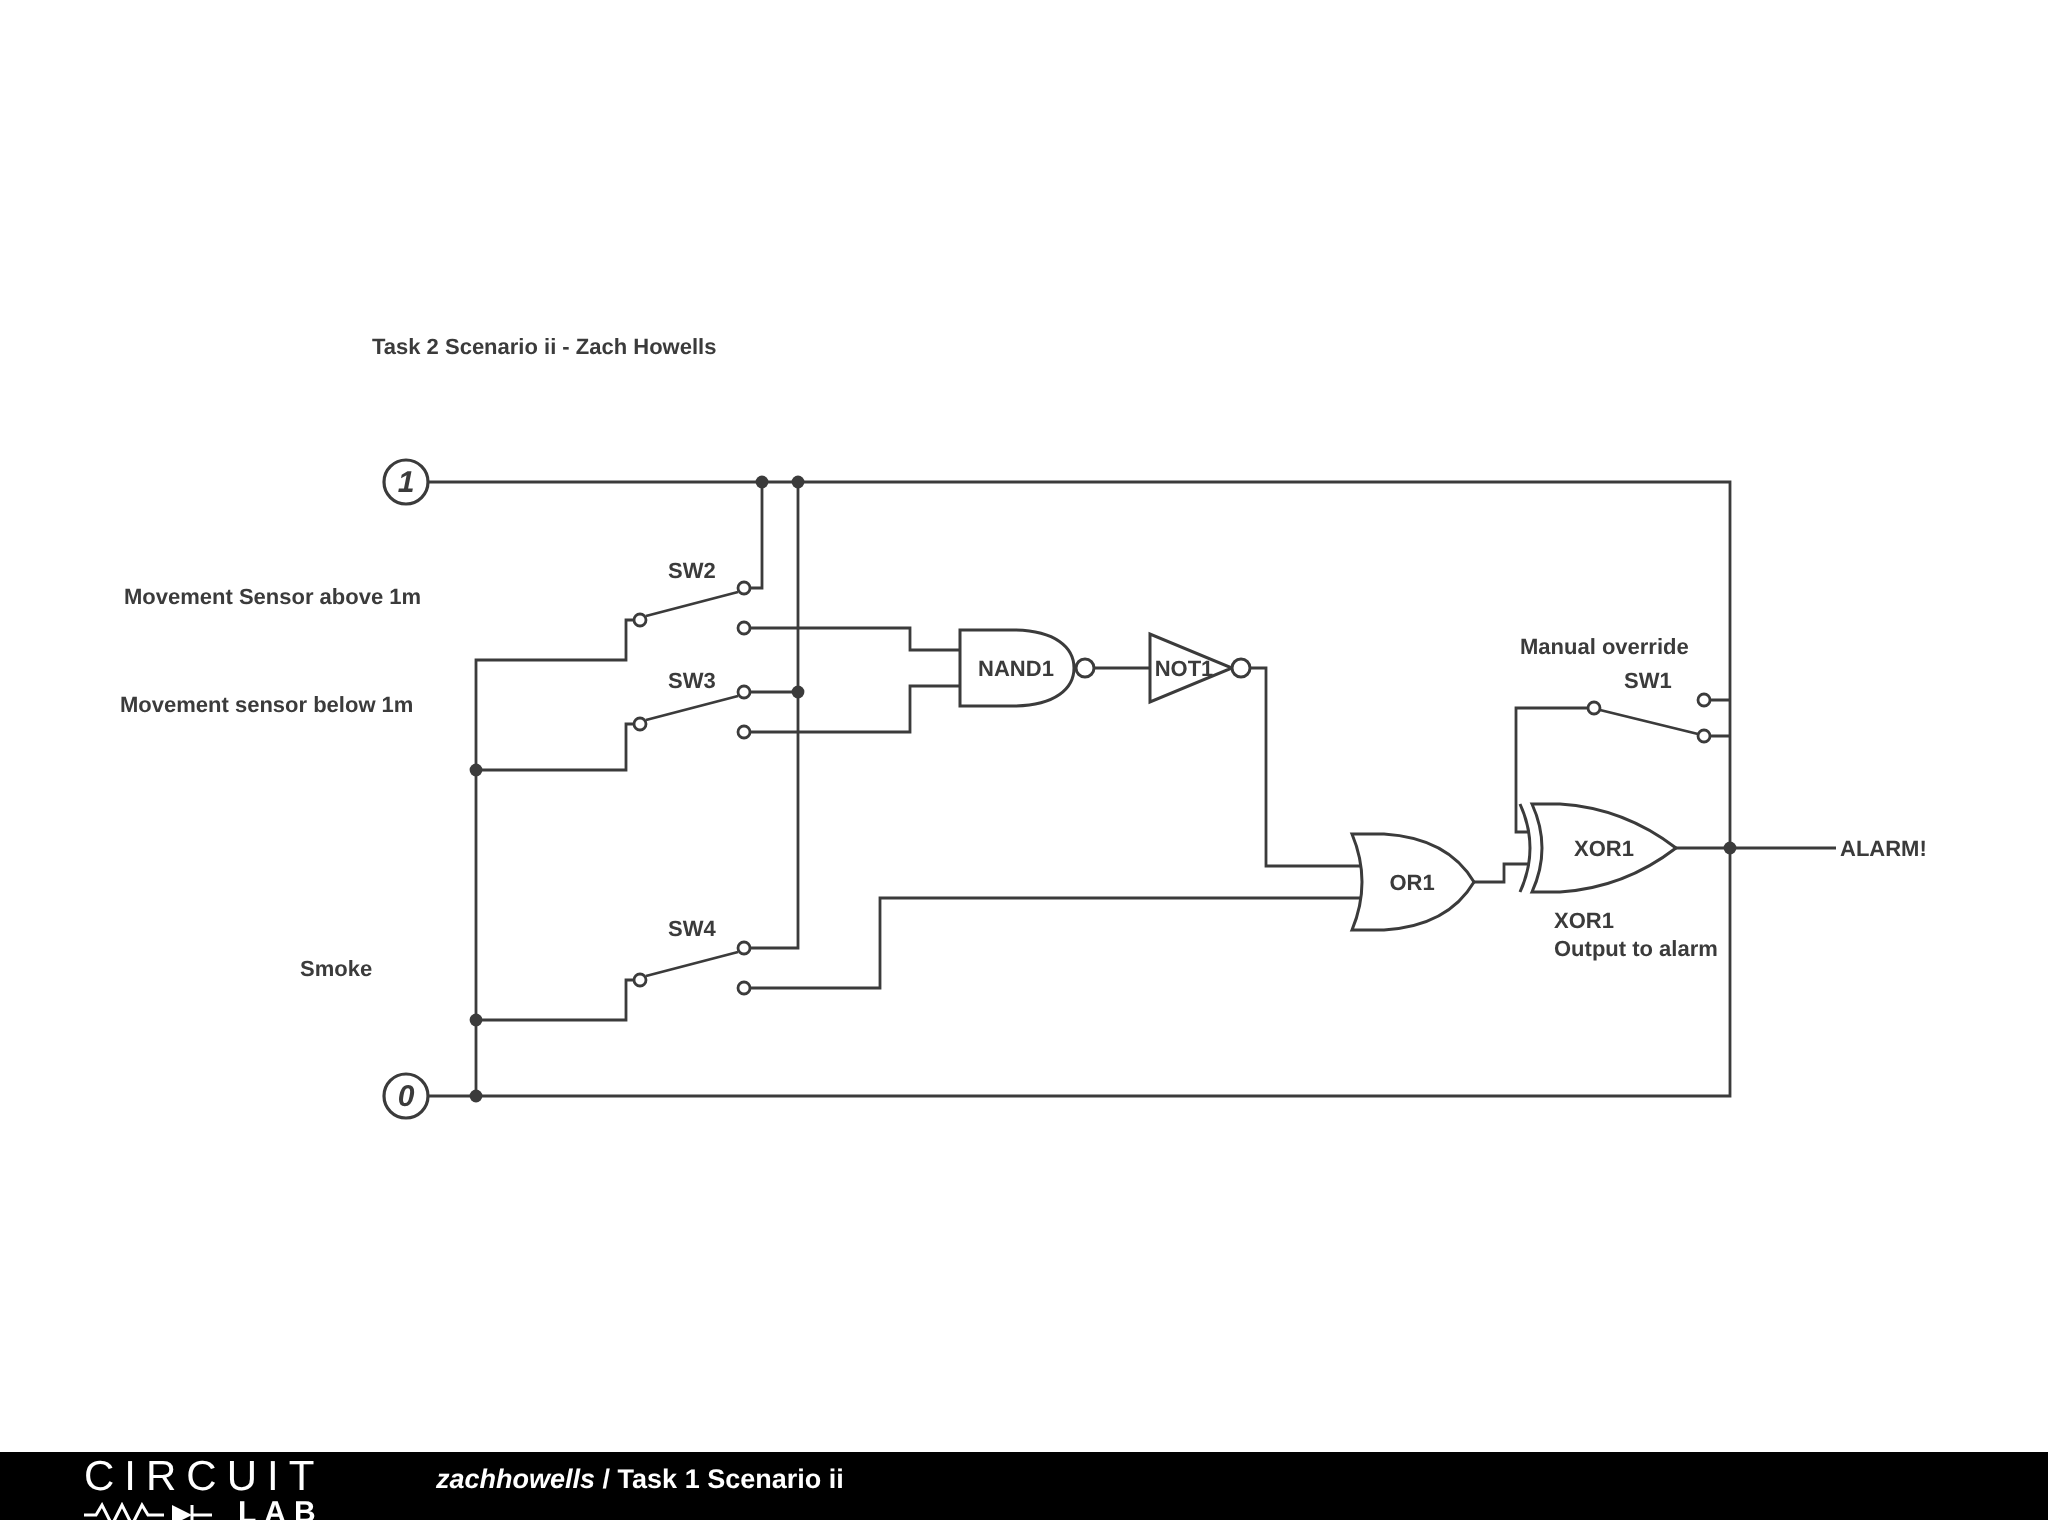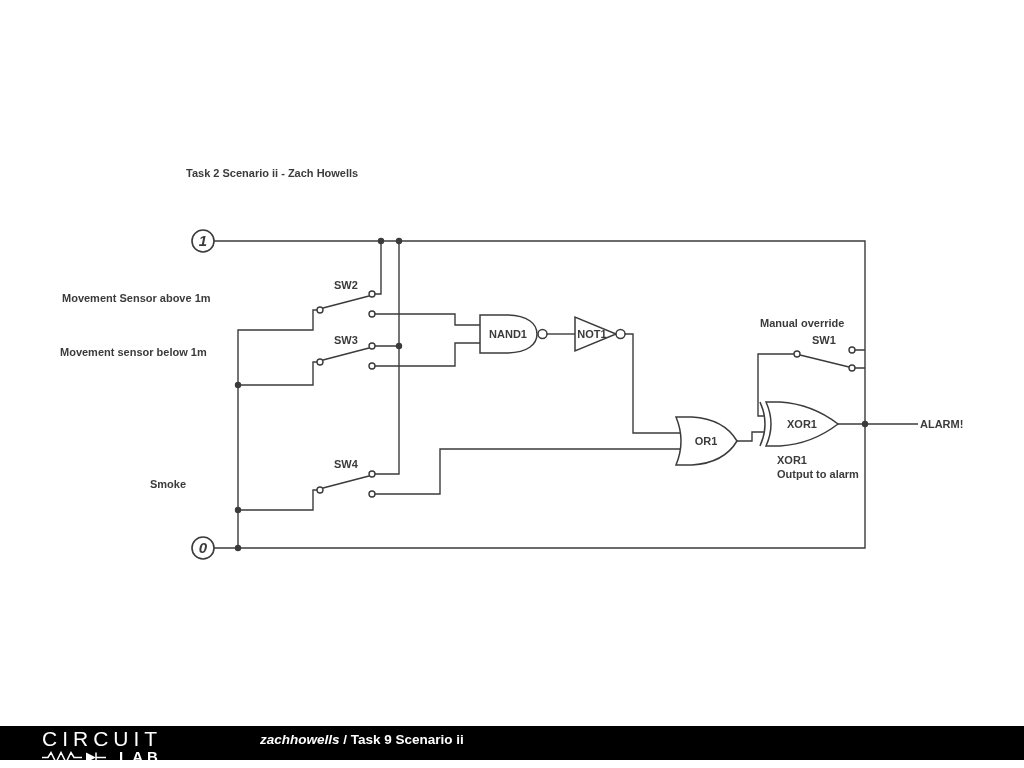--- a/index.html
+++ b/index.html
@@ -50,21 +50,21 @@
     line-height:14px;
   }
   .credits{
     position:absolute;left:218px;top:5px;
     font-size:13.5px;
     font-weight:bold;
     line-height:18px;
     color:#ffffff;
     white-space:nowrap;
   }
-  .credits .author{font-style:italic;margin-left:42px;}
+  .credits .author{font-style:italic;}
 </style>
 </head>
 <body>
 
 <svg class="schematic" width="1024" height="726" viewBox="0 0 1024 726" xmlns="http://www.w3.org/2000/svg">
 
   <g stroke="#3b3b3b" stroke-width="1.4" fill="none" stroke-linejoin="miter">
     <path d="M214,241 H865 V548 H214"></path>
     <path d="M381,241 V294 H375"></path>
     <path d="M399,241 V474 H375 M399,346 H375"></path>
@@ -168,16 +168,16 @@
       <svg width="72" height="13" viewBox="0 0 72 13">
         <path d="M0,6.5 h6 l3,-5 l5,10 l5,-10 l5,10 l5,-10 l3,5 h8" stroke="#ffffff" stroke-width="1.5" fill="none"></path>
         <path d="M44,1.5 L44,11.5 L54,6.5 Z" fill="#ffffff" stroke="none"></path>
         <path d="M54,1.5 V11.5 M54,6.5 H64" stroke="#ffffff" stroke-width="1.5" fill="none"></path>
       </svg>
       <span class="lab">LAB</span>
     </div>
   </div>
   <div class="credits">
     <div>
-      <span class="author">zachhowells</span><span> / </span><span>Task 9 Scenario ii</span>
+      <span class="author">zachhowells</span><span> / </span><span>Task 1 Scenario ii</span>
     </div>
   </div>
 </div>
 
 </body></html>

